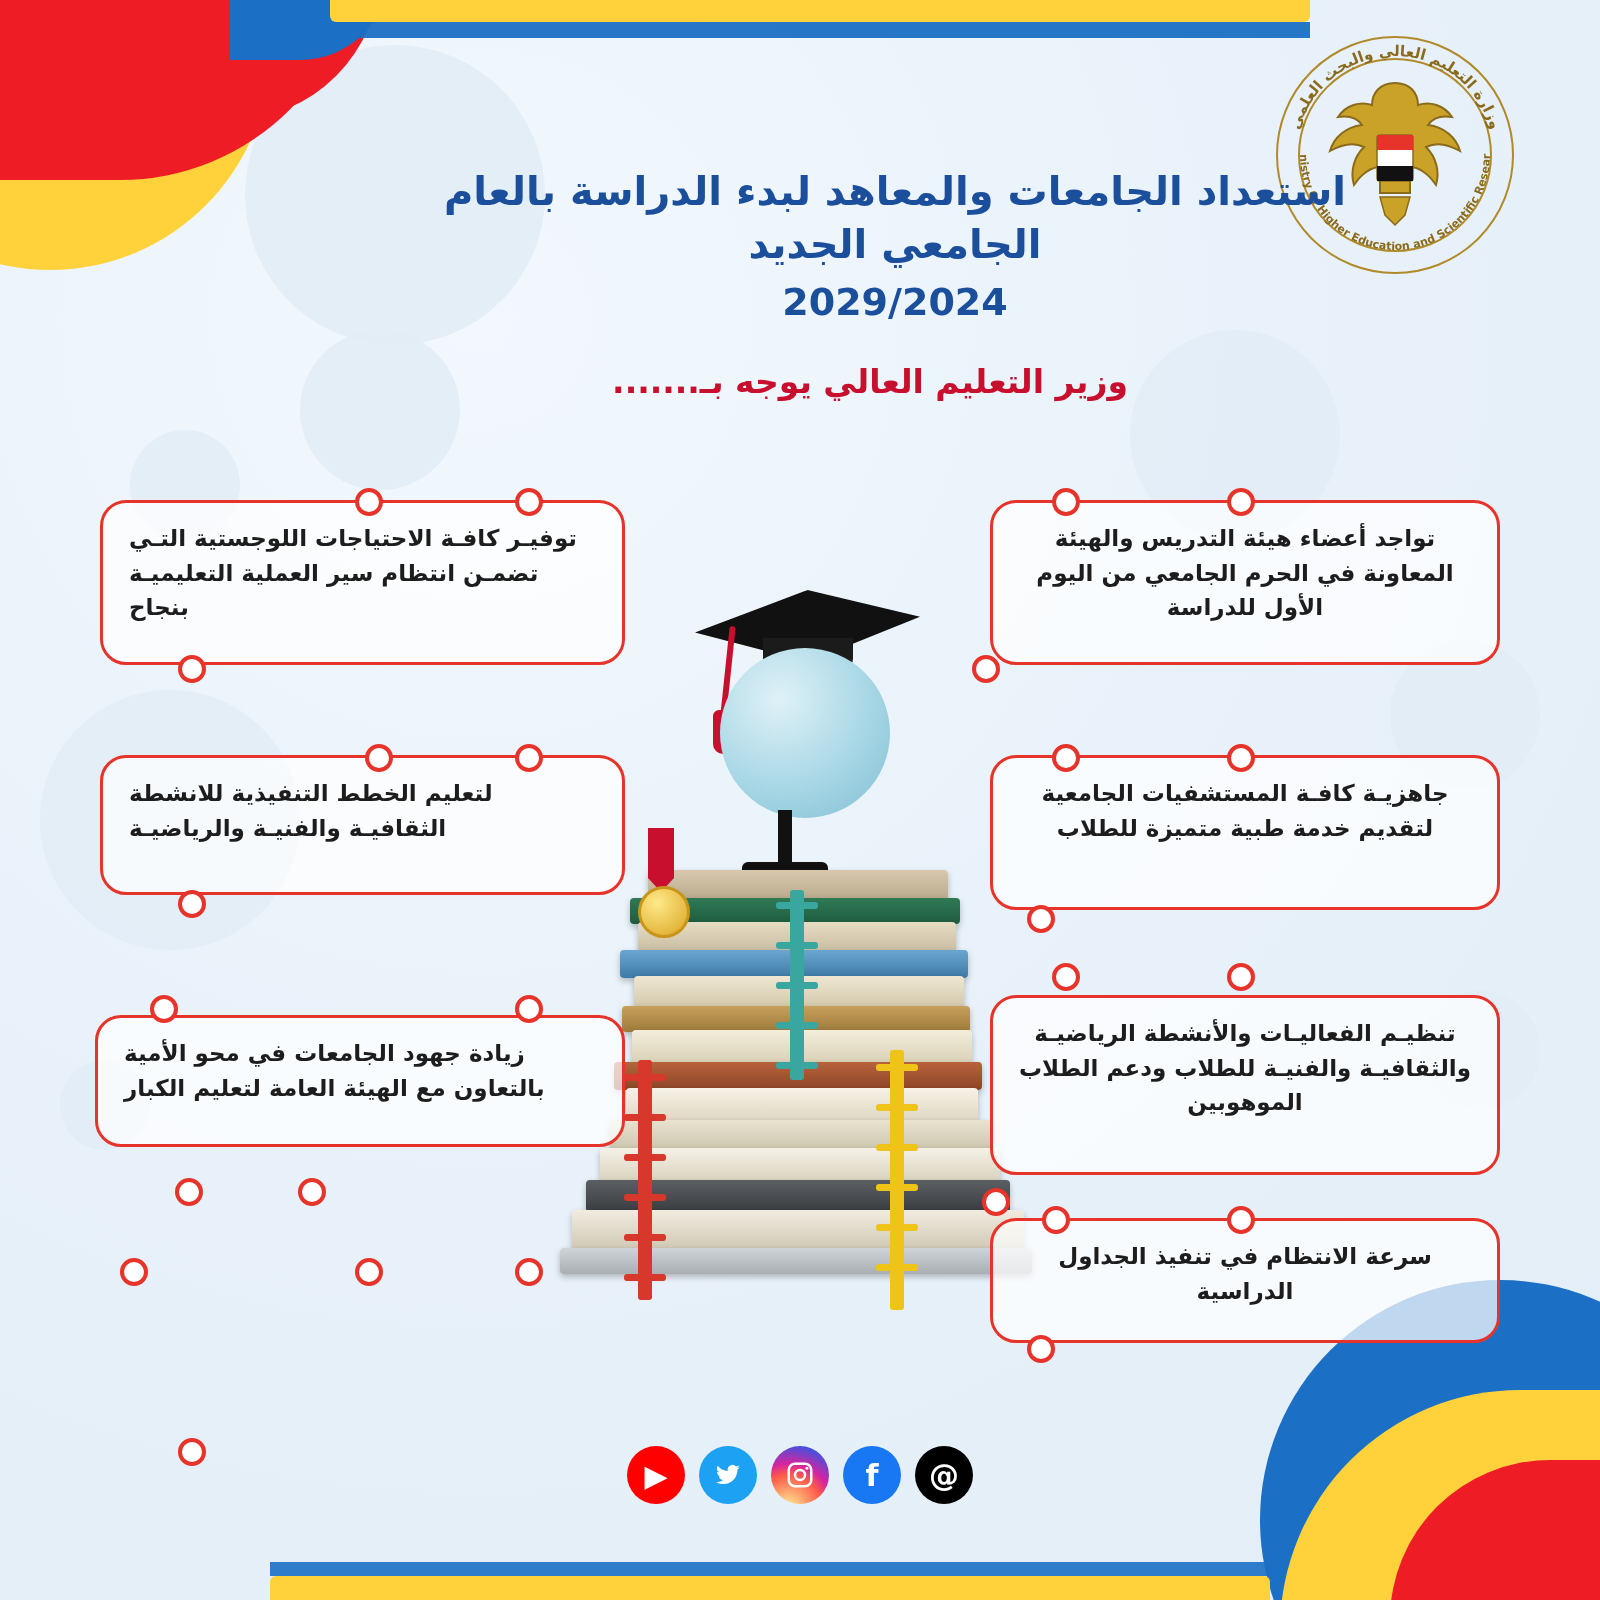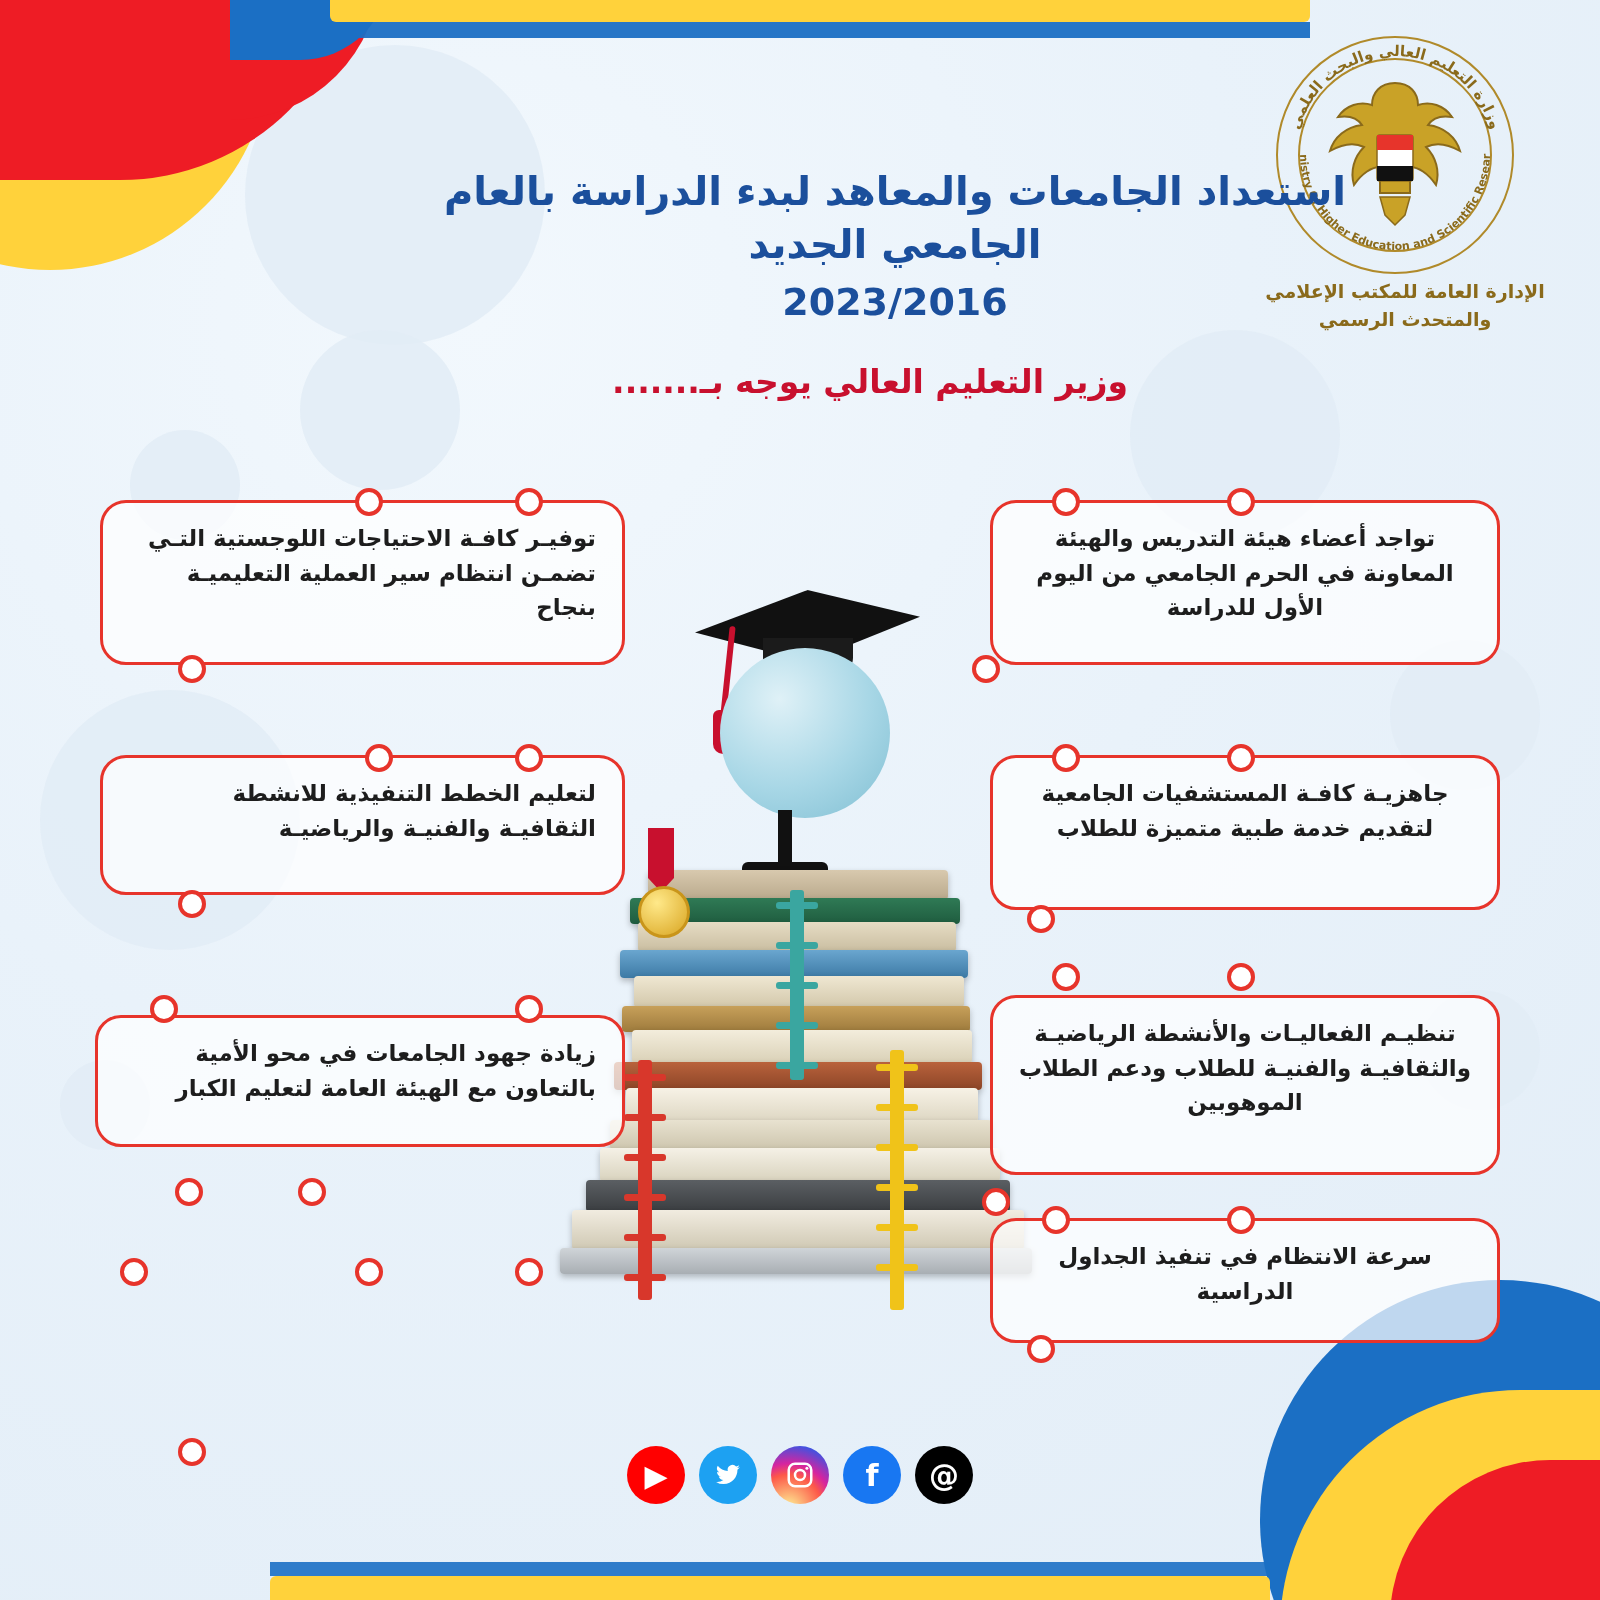--- a/index.html
+++ b/index.html
@@ -70,21 +70,21 @@
   .ladder{position:absolute;width:14px;border-radius:3px;}
   .ladder .rung{position:absolute;left:-14px;width:42px;height:7px;border-radius:3px;}
   .medal{position:absolute;left:118px;top:316px;width:46px;height:46px;border-radius:50%;
       background:radial-gradient(circle at 35% 30%,#ffe98a,#d9a521);border:3px solid #c9951a;}
   .ribbon{position:absolute;left:128px;top:258px;width:26px;height:64px;background:#c8102e;clip-path:polygon(0 0,100% 0,100% 78%,50% 100%,0 78%);}
 
   
   .box{position:absolute;border:3px solid #e7342b;border-radius:26px;background:rgba(255,255,255,.72);
        color:#1d1d1d;font-weight:bold;line-height:1.5;padding:18px 26px;box-sizing:border-box;
        text-align:center;font-size:23px;}
-  .box.left{text-align:right;}
+  .box.left{text-align:left;}
   .dot{position:absolute;width:20px;height:20px;border-radius:50%;background:#fff;border:4px solid #e7342b;}
 
   
   .social{position:absolute;left:0;right:0;bottom:96px;display:flex;justify-content:center;gap:14px;align-items:center;}
   .sicon{width:58px;height:58px;border-radius:50%;display:flex;align-items:center;justify-content:center;color:#fff;font-size:30px;font-weight:bold;}
   .s-threads{background:#000;}
   .s-fb{background:#1877f2;}
   .s-ig{background:radial-gradient(circle at 30% 107%, #fdf497 0%, #fd5949 45%, #d6249f 60%, #285AEB 90%);}
   .s-tw{background:#1da1f2;}
   .s-yt{background:#ff0000;}
@@ -139,28 +139,24 @@
         <svg viewBox="0 0 150 160" width="150" height="160">
           <path d="M75 8 C60 8 52 18 52 30 C40 26 26 30 18 42 C30 40 38 44 42 50 C26 52 14 62 10 76 C24 68 36 68 44 72 C34 82 30 96 34 110 C42 98 52 92 60 92 L60 118 L90 118 L90 92 C98 92 108 98 116 110 C120 96 116 82 106 72 C114 68 126 68 140 76 C136 62 124 52 108 50 C112 44 120 40 132 42 C124 30 110 26 98 30 C98 18 90 8 75 8 Z" fill="#c9a227" stroke="#8a6a1b" stroke-width="2"></path>
           <rect x="57" y="60" width="36" height="46" rx="3" fill="#fff" stroke="#8a6a1b" stroke-width="1.5"></rect>
           <rect x="57" y="60" width="36" height="15" fill="#e7342b"></rect>
           <rect x="57" y="91" width="36" height="15" fill="#111"></rect>
           <path d="M60 122 L90 122 L85 140 L75 150 L65 140 Z" fill="#c9a227" stroke="#8a6a1b" stroke-width="1.5"></path>
         </svg>
       </div>
     </div>
   </div>
-  <div class="logo-sub">
-    <div>الإدارة العامة للمكتب الإعلامي</div>
-    <div>والمتحدث الرسمي</div>
-  </div>
 
   <div class="title">
     <span>استعداد الجامعات والمعاهد لبدء الدراسة بالعام الجامعي الجديد</span>
-    <span class="yr">2023/2016</span>
+    <span class="yr">2029/2024</span>
   </div>
   <div class="subtitle">وزير التعليم العالي يوجه بـ.......</div>
 
   <div class="art">
     <div class="cap">
       <div class="cap-board"></div>
       <div class="cap-base"></div>
       <div class="tassel"></div>
       <div class="tassel-knot"></div>
     </div>

